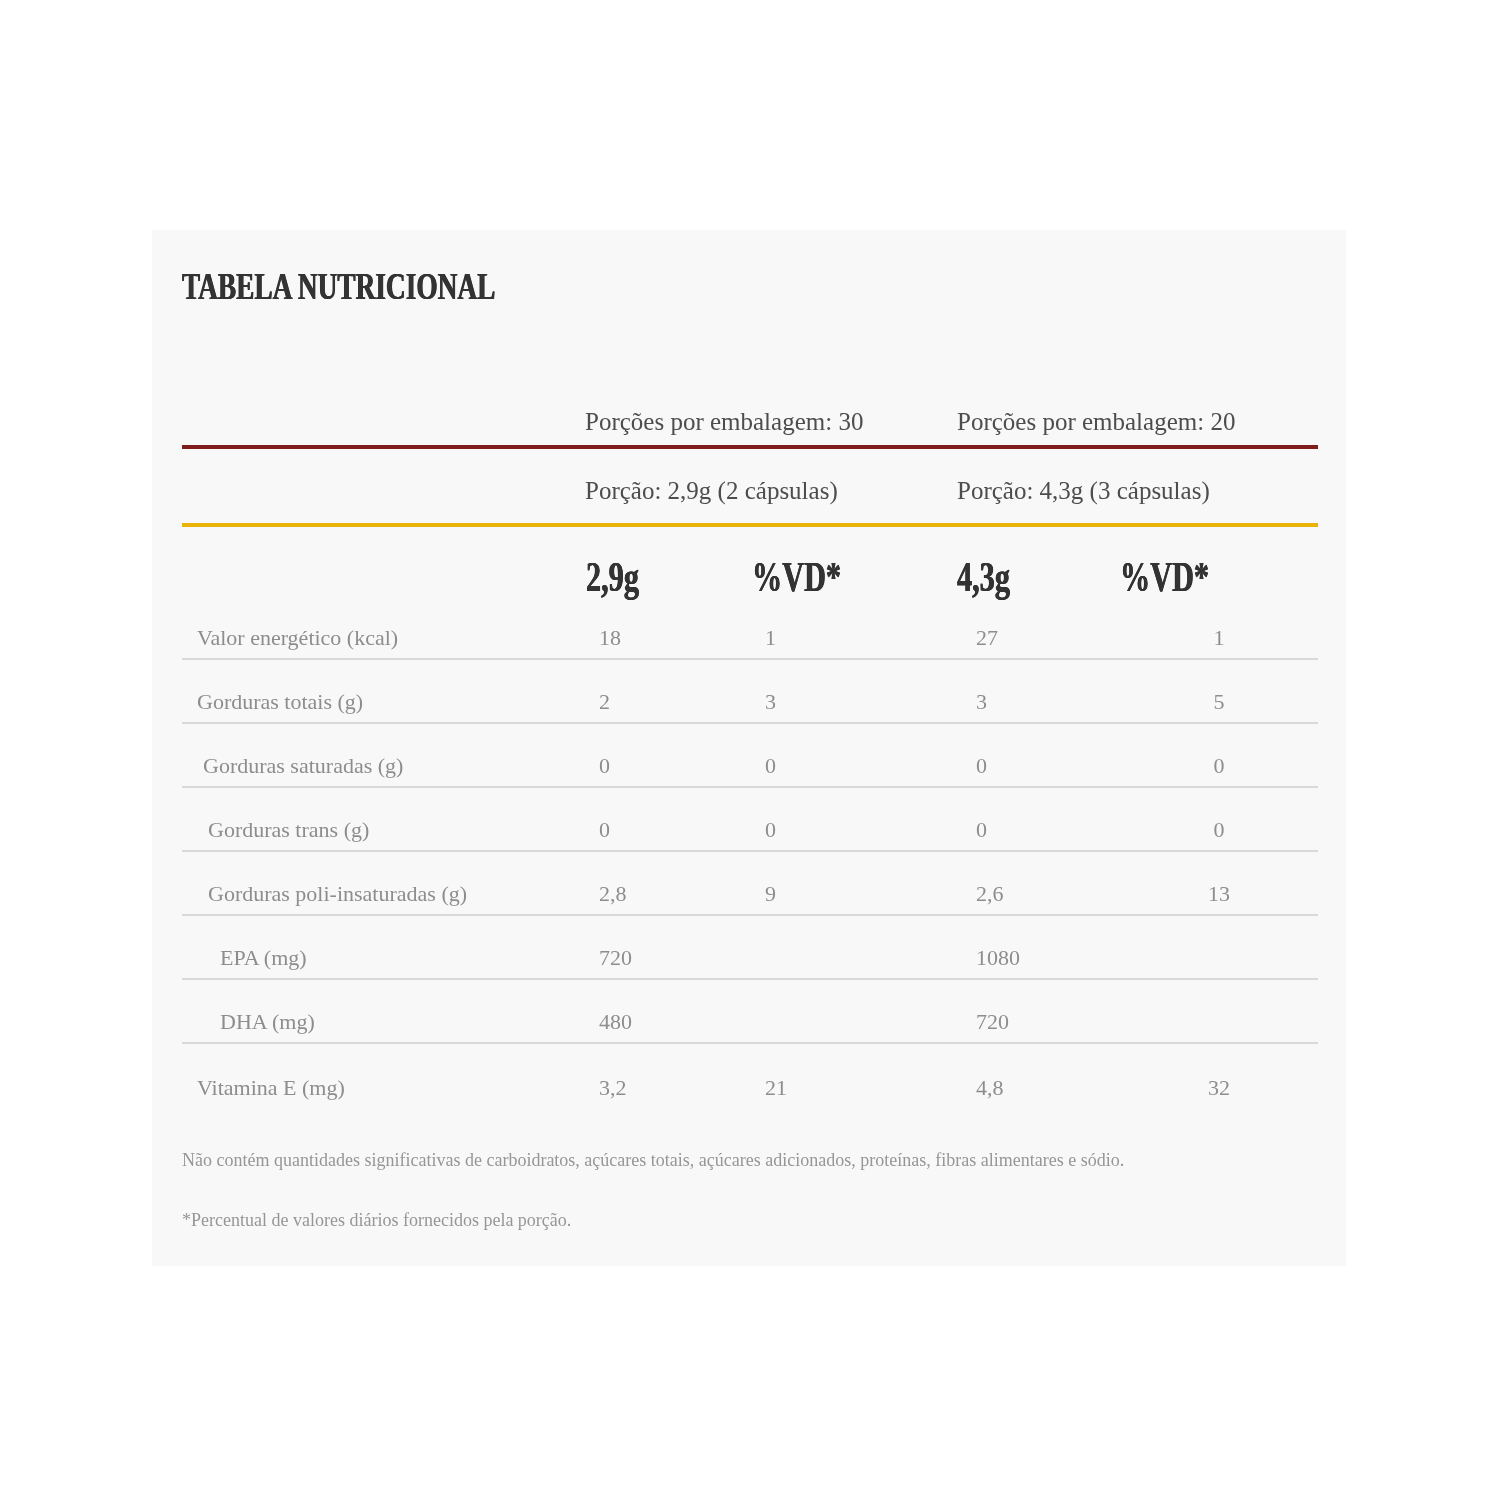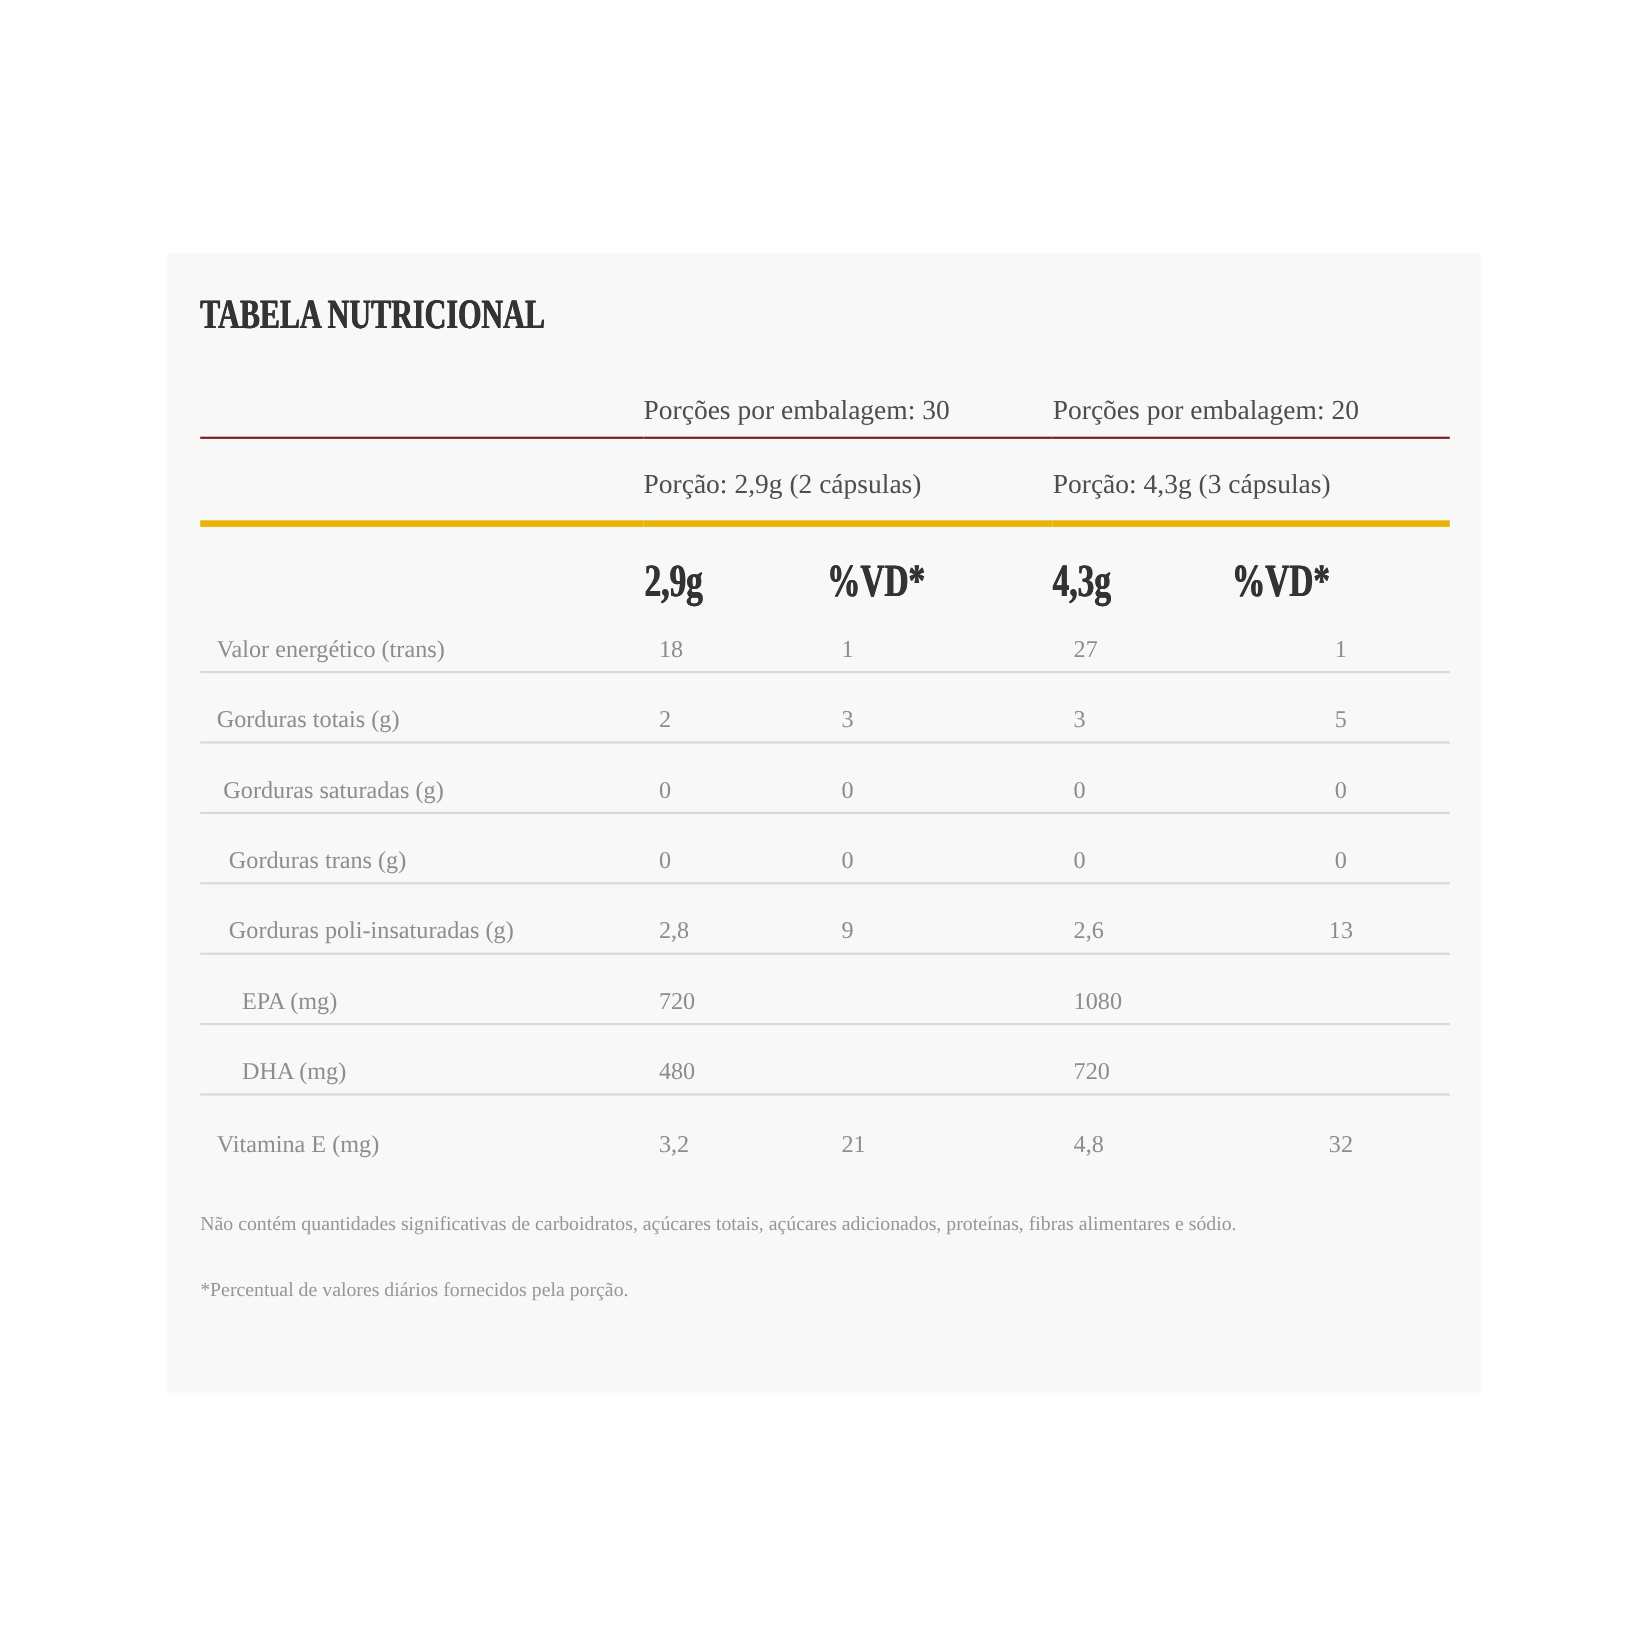--- a/index.html
+++ b/index.html
@@ -10,22 +10,22 @@
   
   .title-row{margin:36px 0 0 30px;height:40px;}
   .title-row h1{margin:0;font-size:38px;line-height:40px;font-weight:700;color:#333333;}
   .condensed{display:inline-block;transform:scaleX(0.72);transform-origin:0 50%;
              text-shadow:0.5px 0 currentColor,-0.5px 0 currentColor;white-space:nowrap;}
 
   
   .hgrid{display:grid;grid-template-columns:403px 372px 361px;margin-left:30px;width:1136px;}
   .hgrid .hcell{font-size:25px;line-height:28px;color:#4d4d4d;}
   .hgrid.servings{margin-top:54px;}
-  .hgrid.servings .hcell{padding-bottom:9px;border-bottom:2px solid #7f1d1d;}
-  .hgrid.portion .hcell{padding-top:28px;padding-bottom:18px;border-bottom:6px solid #eab308;}
+  .hgrid.servings .hcell{padding-bottom:9px;border-bottom:4px solid #7f1d1d;margin-top:48px;}
+  .hgrid.portion .hcell{padding-top:28px;padding-bottom:18px;border-bottom:4px solid #eab308;}
   .hgrid .spacer{border-bottom:none;}
 
   
   .cgrid{display:grid;grid-template-columns:403px 167px 205px 163px 198px;
          margin-left:30px;width:1136px;padding-top:28px;}
   .cgrid .ch{font-size:42px;line-height:44px;font-weight:700;color:#333333;}
   .cgrid .c1{padding-left:1px;}
 
   
   .drow{display:grid;grid-template-columns:403px 167px 205px 163px 198px;
@@ -72,21 +72,21 @@
 
     <div class="cgrid">
       <div></div>
       <div class="ch c1"><span class="condensed">2,9g</span></div>
       <div class="ch"><span class="condensed">%VD*</span></div>
       <div class="ch"><span class="condensed">4,3g</span></div>
       <div class="ch"><span class="condensed">%VD*</span></div>
     </div>
 
     <div class="drow first">
-      <div class="cell lab">Valor energético (trans)</div>
+      <div class="cell lab">Valor energético (kcal)</div>
       <div class="cell v1">18</div>
       <div class="cell v2">1</div>
       <div class="cell v3">27</div>
       <div class="cell v4">1</div>
     </div>
 
     <div class="drow">
       <div class="cell lab">Gorduras totais (g)</div>
       <div class="cell v1">2</div>
       <div class="cell v2">3</div>

